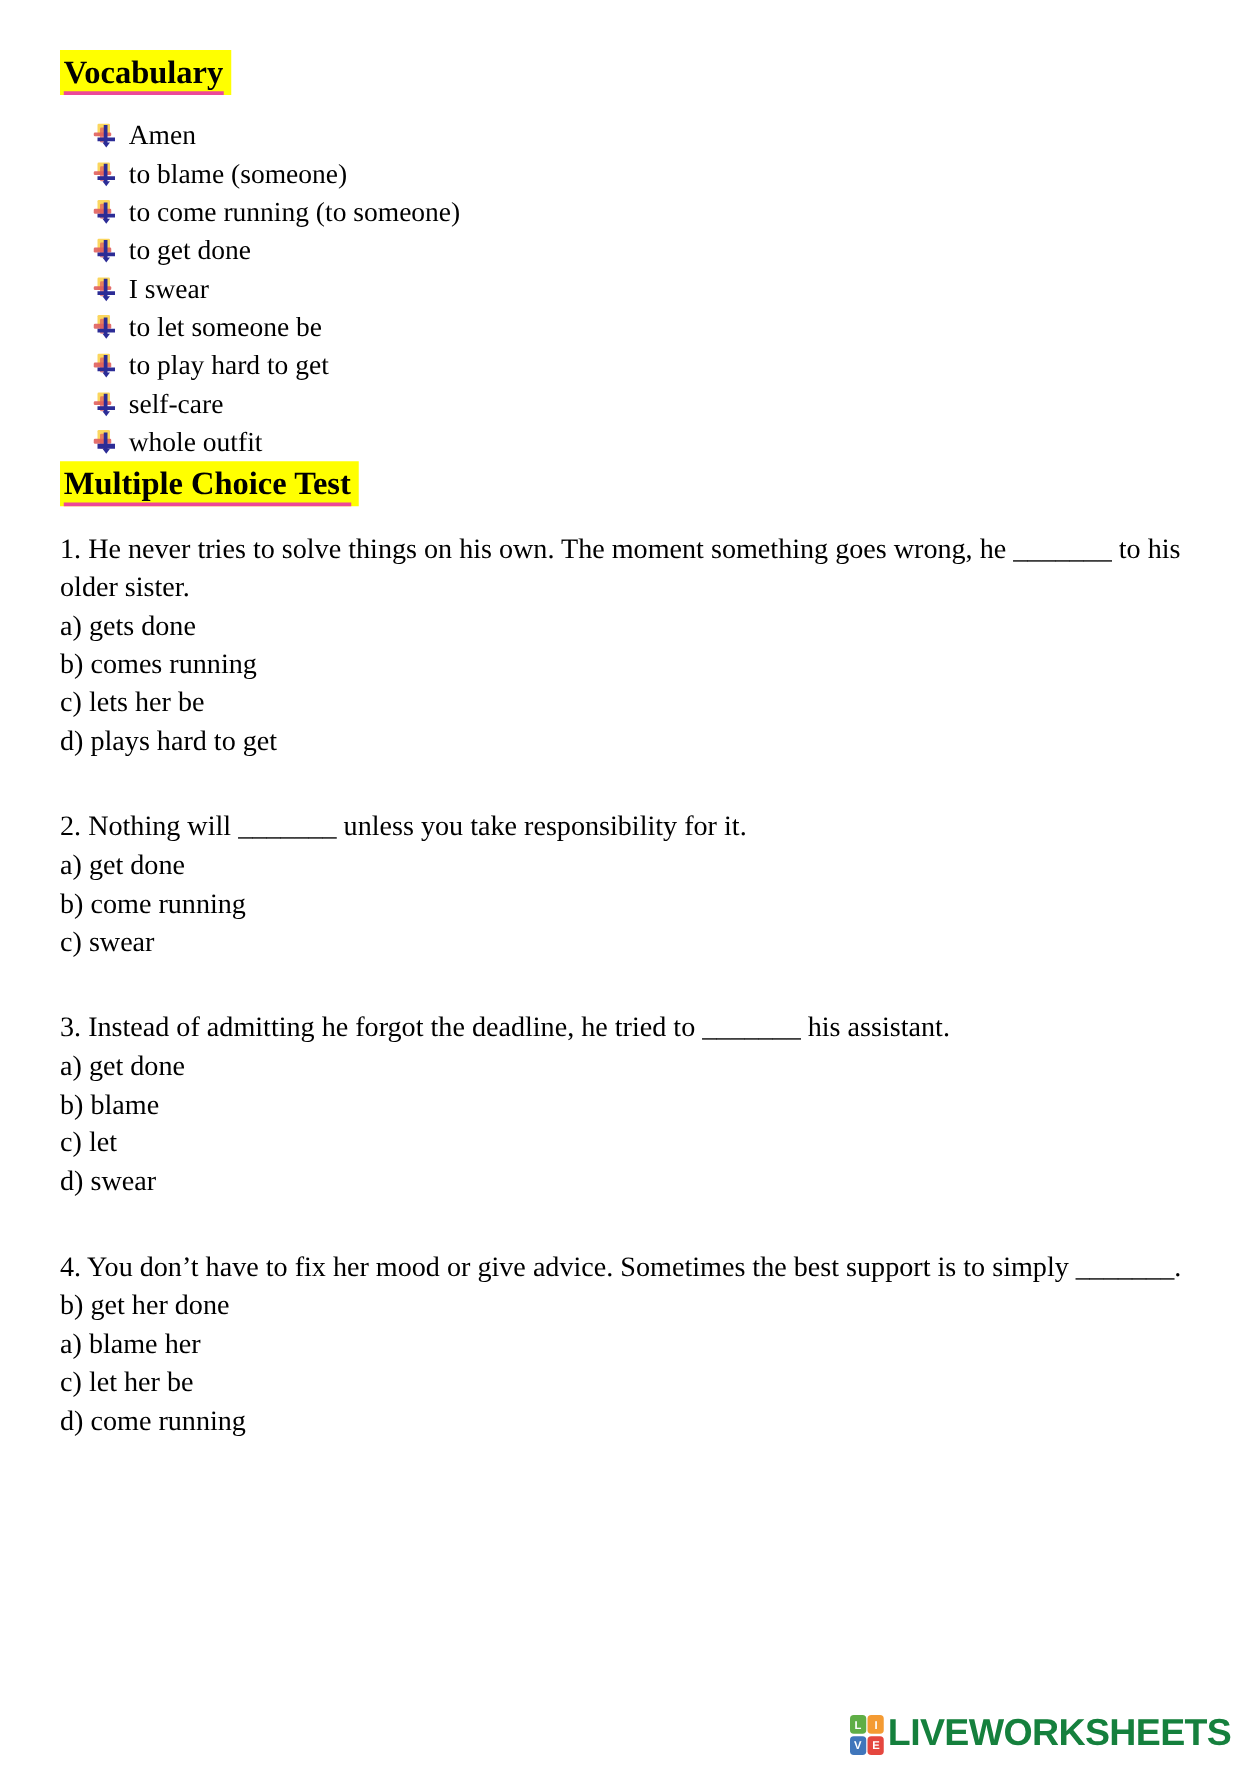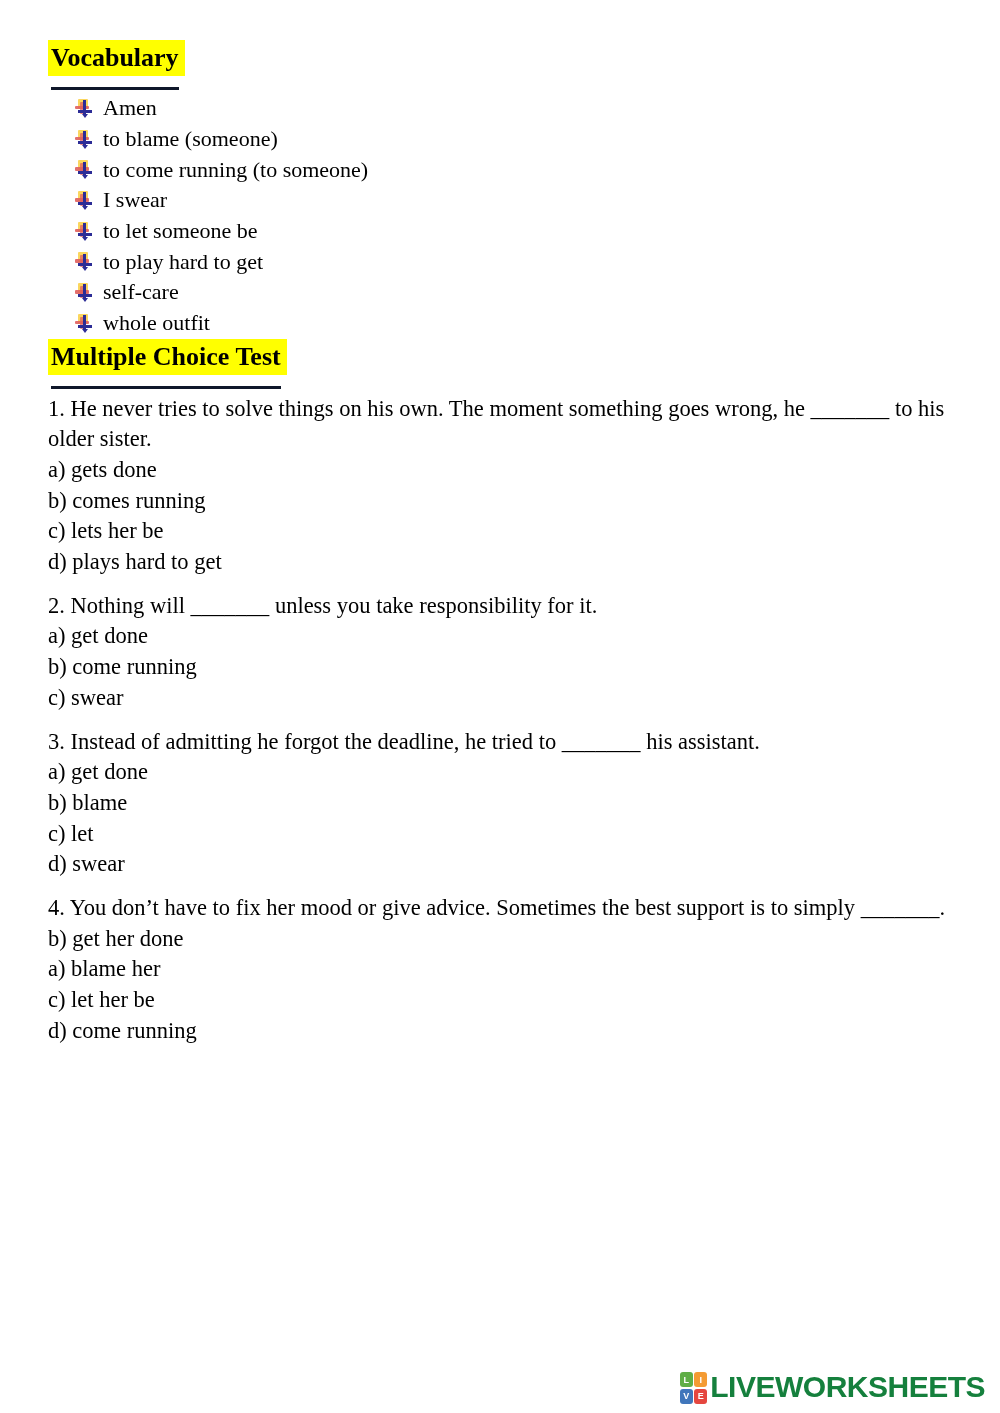--- a/index.html
+++ b/index.html
@@ -19,22 +19,22 @@
   
   .hl-heading {
     display: inline-block;
     background: #ffff00;
     font-weight: bold;
     font-size: 26px;
     line-height: 30px;
     padding: 3px 6px 3px 3px;
   }
   .hl-heading .u-text {
-    border-bottom: 3px solid #0f172a;
-    padding-bottom: 15px;
+    border-bottom: 3px solid #ec4899;
+    padding-bottom: 1px;
   }
   
   .vocab-list {
     margin: 17px 0 0 27px;
   }
   .vocab-item {
     display: flex;
     align-items: center;
     height: 30.7px;
     font-size: 22px;
@@ -78,21 +78,21 @@
   .bullet-icon .btip {
     position: absolute; left: 6.7px; top: 15px;
     width: 0; height: 0;
     border-left: 3px solid transparent;
     border-right: 3px solid transparent;
     border-top: 4px solid #2c2c96;
   }
   
   .test-heading { }
   .question-block {
-    margin-top: 13px;
+    margin-top: 38px;
     font-size: 22.5px;
     line-height: 30.7px;
   }
   .question-block.first { margin-top: 19px; }
   .q-text { }
   .option { }
   
   .footer {
     position: absolute;
     right: 15px; bottom: 9px;
@@ -174,20 +174,31 @@
     </div>
     <div class="vocab-item">
       <span class="bullet-icon">
           <span class="sq"></span>
           <span class="rbar-v"></span>
           <span class="rbar-h"></span>
           <span class="bstem"></span>
           <span class="bbar"></span>
           <span class="btip"></span>
         </span>
+      <span>to get done</span>
+    </div>
+    <div class="vocab-item">
+      <span class="bullet-icon">
+          <span class="sq"></span>
+          <span class="rbar-v"></span>
+          <span class="rbar-h"></span>
+          <span class="bstem"></span>
+          <span class="bbar"></span>
+          <span class="btip"></span>
+        </span>
       <span>I swear</span>
     </div>
     <div class="vocab-item">
       <span class="bullet-icon">
           <span class="sq"></span>
           <span class="rbar-v"></span>
           <span class="rbar-h"></span>
           <span class="bstem"></span>
           <span class="bbar"></span>
           <span class="btip"></span>

